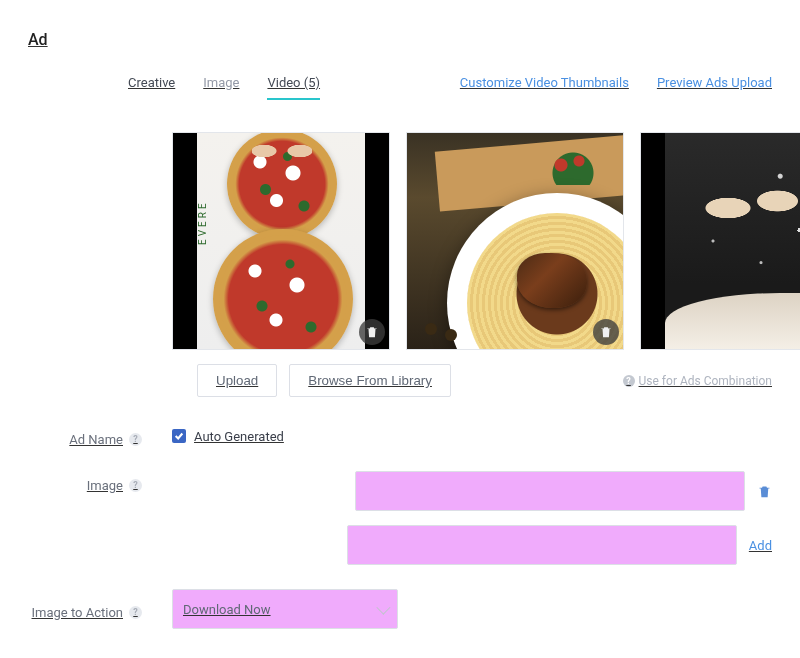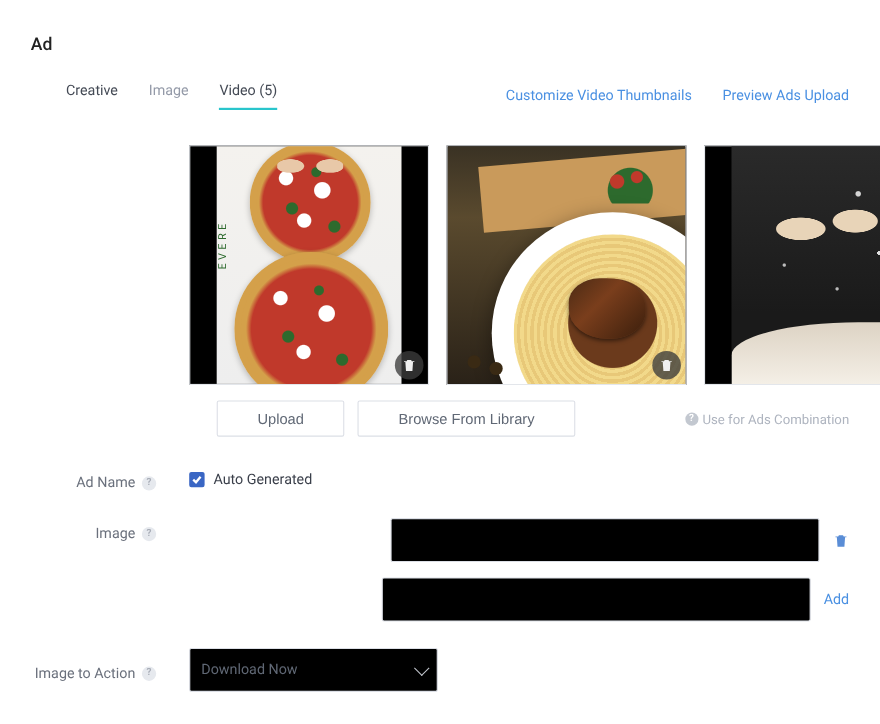--- a/index.html
+++ b/index.html
@@ -7,34 +7,36 @@
     margin: 0;
     font-family: -apple-system, BlinkMacSystemFont, "Segoe UI", Roboto, Helvetica, Arial, sans-serif;
     background: #fff;
     color: #333;
     width: 800px;
     height: 658px;
     overflow: hidden;
   }
   .page {
     padding: 30px 0 0 0;
+    text-decoration: underline;
   }
   .section-title {
     font-size: 16px;
     color: #222;
     font-weight: 500;
     padding-left: 28px;
     margin-bottom: 26px;
   }
   .tabs-row {
     display: flex;
-    align-items: center;
-    padding-left: 60px;
+    align-items: flex-start;
+    padding-left: 96px;
     padding-right: 28px;
     font-size: 13px;
+    margin-left: 32px;
   }
   .tabs {
     display: flex;
     gap: 28px;
   }
   .tab {
     padding-bottom: 8px;
     color: #949aa8;
     cursor: pointer;
   }
@@ -212,21 +214,21 @@
     align-items: center;
     gap: 12px;
     padding-left: 197px;
     padding-right: 28px;
     margin-top: 14px;
     font-size: 13px;
   }
   .btn {
     border: 1px solid #dcdfe6;
     background: #fff;
-    padding: 8px 36px;
+    padding: 8px 18px;
     color: #606875;
     cursor: pointer;
     border-radius: 2px;
   }
   .hint {
     margin-left: auto;
     color: #aeb4bf;
     display: flex;
     align-items: center;
     gap: 4px;
@@ -290,21 +292,21 @@
   .check svg { width: 10px; height: 10px; stroke: #fff; stroke-width: 2.5; fill: none; }
 
   .text-input, .select-input {
     height: 40px;
     border: 1px solid #dcdfe6;
     border-radius: 2px;
     width: 390px;
     padding: 0 10px;
     font-size: 13px;
     color: #606875;
-    background: #000000;
+    background: #f0abfc;
   }
   .input-row {
     display: flex;
     align-items: center;
     gap: 12px;
     justify-content: flex-end;
   }
   .trash-icon-small { width: 15px; height: 15px; fill: #5a8dd6; cursor: pointer; }
   .add-link { color: #4a90e2; font-size: 13px; cursor: pointer; }
 

